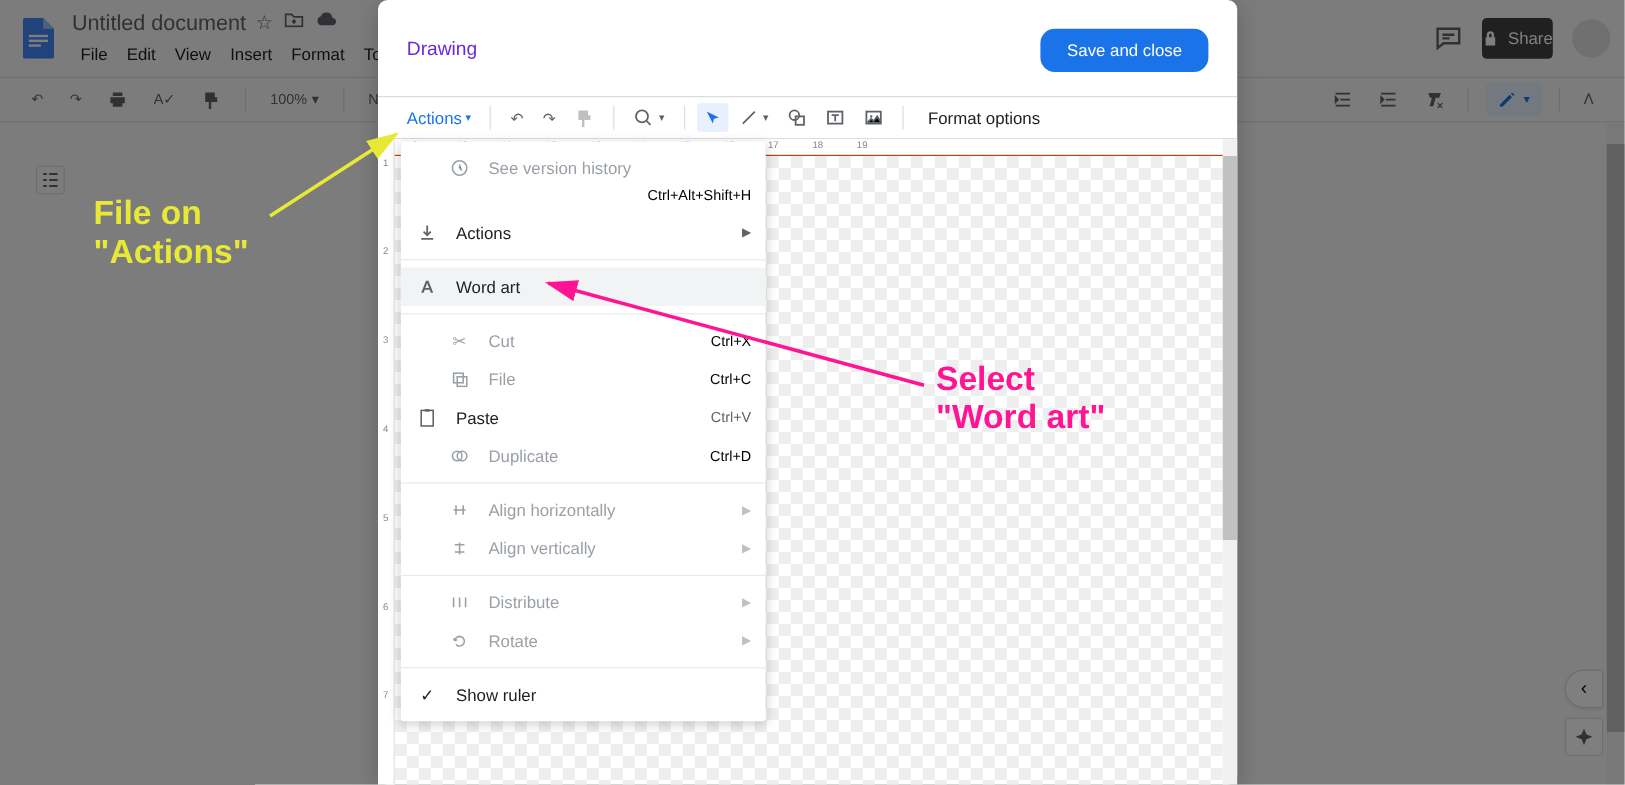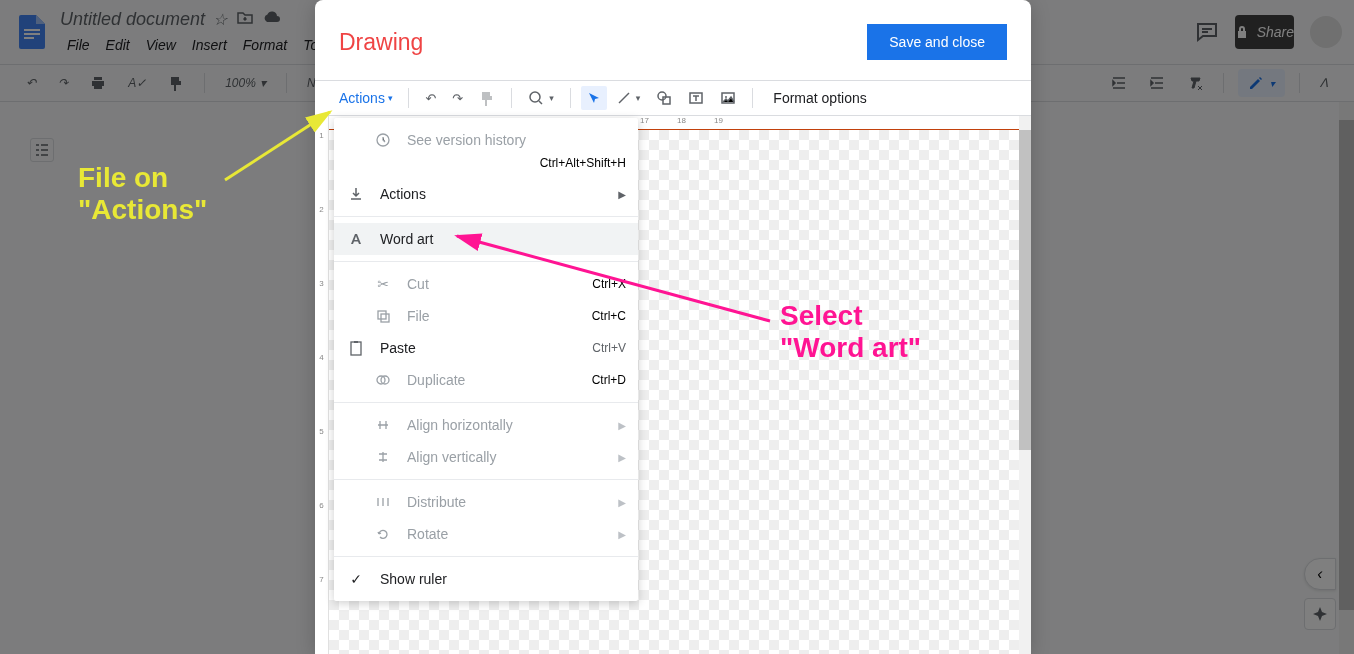--- a/index.html
+++ b/index.html
@@ -1,19 +1,19 @@
 <!DOCTYPE html>
 <html><head>
 <meta charset="utf-8">
 <style>
 * { margin: 0; padding: 0; box-sizing: border-box; font-family: Arial, sans-serif; }
 body { width: 1354px; height: 654px; background: #fff; overflow: hidden; position: relative; }
 
 
-.docs-bg { width: 100%; height: 100%; position: absolute; background: #f8f9fa; font-style: italic; }
+.docs-bg { width: 100%; height: 100%; position: absolute; background: #f8f9fa; }
 .docs-header { height: 64px; padding: 8px 12px; display: flex; align-items: center; }
 .docs-logo { width: 40px; height: 40px; display: flex; align-items: center; justify-content: center; margin-right: 8px; }
 .docs-title-area { flex: 1; }
 .docs-title-row { display: flex; align-items: center; gap: 8px; height: 24px; }
 .docs-title { font-size: 18px; color: #5f6368; }
 .docs-title-icons { display: flex; gap: 10px; color: #5f6368; }
 .docs-menus { display: flex; gap: 2px; font-size: 14px; color: #202124; margin-top: 2px; }
 .docs-menus div { padding: 4px 7px; }
 .docs-header-right { display: flex; align-items: center; gap: 16px; }
 .share-btn { background: #404040; color: #fff; border-radius: 4px; padding: 9px 0; font-size: 14px; font-weight: 500; display: flex; align-items: center; gap: 8px; }
@@ -28,22 +28,22 @@
 
 .docs-canvas { background: #f8f9fa; height: calc(100% - 102px); position: relative; }
 .outline-icon { position: absolute; left: 30px; top: 36px; width: 24px; height: 24px; border: 1px solid #dadce0; border-radius: 3px; }
 
 
 .overlay { position: absolute; inset: 0; background: rgba(0,0,0,0.5); }
 
 
 .dialog { position: absolute; left: 315px; top: 0; width: 716px; height: 654px; background: #fff; border-radius: 8px; box-shadow: 0 4px 20px rgba(0,0,0,0.2); display: flex; flex-direction: column; }
 .dialog-header { display: flex; justify-content: space-between; align-items: center; padding: 24px 24px 20px 24px; }
-.dialog-title { font-size: 23px; color: #ef4444; font-family: 'Google Sans', Arial, sans-serif; }
-.save-btn { background: #1a73e8; color: #fff; border: none; border-radius: 0; padding: 10px 22px; font-size: 14px; font-weight: 500; cursor: pointer; }
+.dialog-title { font-size: 16px; color: #6d28d9; font-family: 'Google Sans', Arial, sans-serif; }
+.save-btn { background: #1a73e8; color: #fff; border: none; border-radius: 12px; padding: 10px 22px; font-size: 14px; font-weight: 500; cursor: pointer; }
 
 .drawing-toolbar { height: 36px; border-top: 1px solid #dadce0; border-bottom: 1px solid #dadce0; display: flex; align-items: center; padding: 0 18px; gap: 4px; }
 .dt-item { padding: 5px 6px; border-radius: 2px; display: flex; align-items: center; gap: 3px; color: #5f6368; font-size: 13px; }
 .dt-item.actions { color: #1a73e8; font-size: 14px; }
 .dt-item.selected { background: #e8f0fe; }
 .dt-sep { width: 1px; height: 20px; background: #dadce0; margin: 0 6px; }
 .fmt-options { color: #202124; font-size: 14px; margin-left: 10px; }
 
 .canvas-area { flex: 1; position: relative; display: flex; }
 .ruler-v { width: 14px; background: #fff; border-right: 1px solid #e0e0e0; font-size: 8px; color: #888; display: flex; flex-direction: column; align-items: center; padding-top: 15px; }

